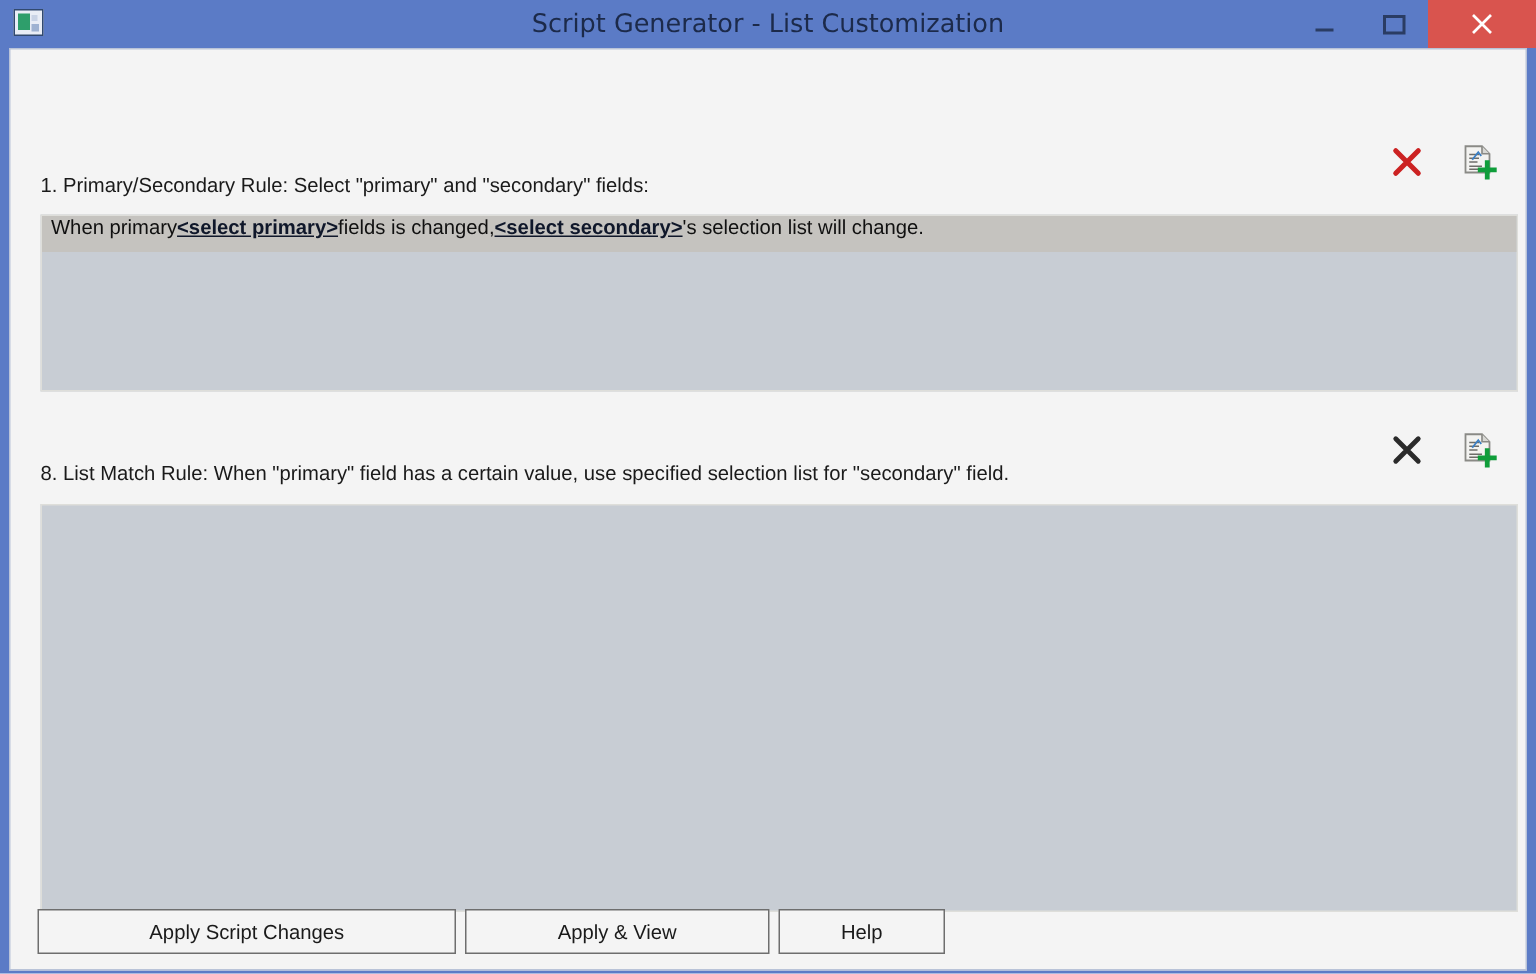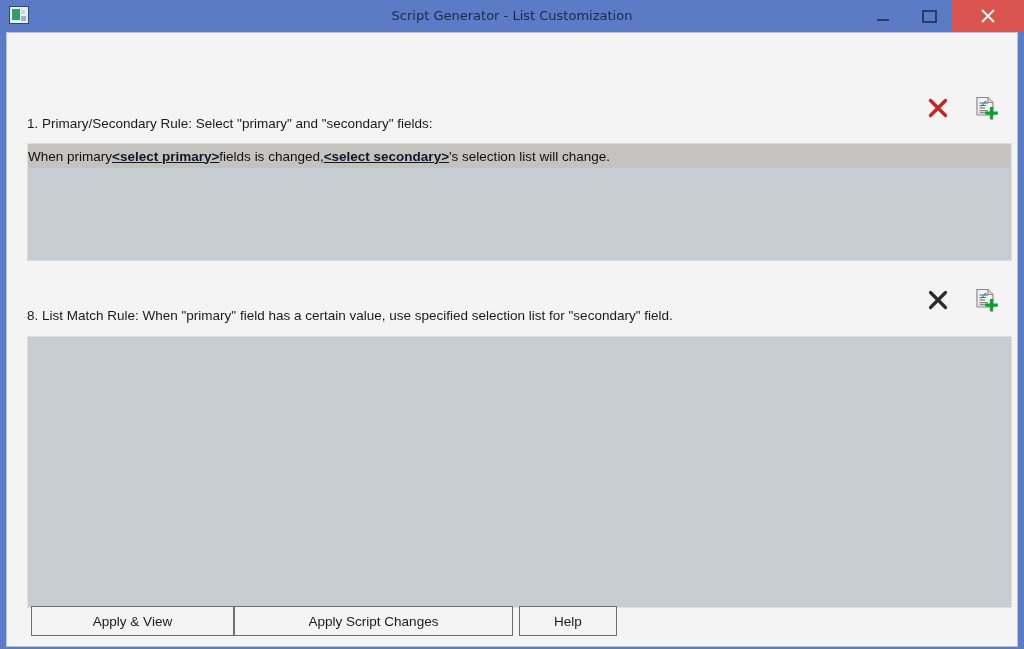--- a/index.html
+++ b/index.html
@@ -70,21 +70,21 @@
   }
 
   .title-text {
     position: absolute;
     left: 0;
     right: 0;
     top: 0;
     height: 32px;
     line-height: 32px;
     text-align: center;
-    font-size: 13px;
+    font-size: 17px;
     color: #1c2a4a;
     font-family: "DejaVu Sans", sans-serif;
     pointer-events: none;
     white-space: nowrap;
   }
 
   .win-controls {
     margin-left: auto;
     display: flex;
     align-items: stretch;
@@ -161,21 +161,22 @@
     width: 985px;
     height: 118px;
     border: 1px solid #dededa;
     box-sizing: border-box;
     background: #c8cdd4;
   }
   .panel1-head {
     height: 24px;
     background: #c5c3bf;
     display: flex;
-    align-items: center;
+    align-items: flex-start;
+    padding-left: 6px;
     box-sizing: border-box;
     font-size: 13.5px;
     color: #101010;
     white-space: nowrap;
   }
   .panel1-head a {
     color: #0f172a;
     font-weight: bold;
     text-decoration: underline;
     cursor: default;
@@ -218,21 +219,21 @@
     font-family: "Liberation Sans", sans-serif;
     display: flex;
     align-items: center;
     justify-content: center;
     cursor: default;
     white-space: nowrap;
   }
   .btn-apply-script { width: 279px; }
   .btn-apply-view   { width: 203px; margin-left: 6px; }
   .btn-close        { width: 105px; margin-left: auto; }
-  .btn-help         { width: 98px; margin-left: 6px; }
+  .btn-help         { width: 111px; margin-left: 6px; }
 </style>
 </head>
 <body>
 
 <div class="window">
 
   <div class="titlebar">
 
     <div class="app-icon">
       <div class="sq"></div>
@@ -305,19 +306,19 @@
           <path d="M6.5 15.8 H15 M6.5 17.8 H14" stroke="#6d6d69" stroke-width="1.1"></path>
           <path d="M8.5 11.5 L12.5 6.5 L14.5 9" stroke="#3b7fc4" stroke-width="1.2" fill="none"></path>
           <path d="M18.5 13.5 V23 M13.8 18.2 H23.2" stroke="#0f9d3a" stroke-width="3.2" stroke-linecap="square"></path>
         </svg>
       </div>
     </div>
 
     <div class="panel2"></div>
 
     <div class="btn-row">
+      <div class="btn btn-apply-script">Apply Script Changes</div>
       <div class="btn btn-apply-view">Apply &amp; View</div>
-      <div class="btn btn-apply-script">Apply Script Changes</div>
       <div class="btn btn-help">Help</div>
     </div>
 
   </div>
 </div>
 
 </body></html>

